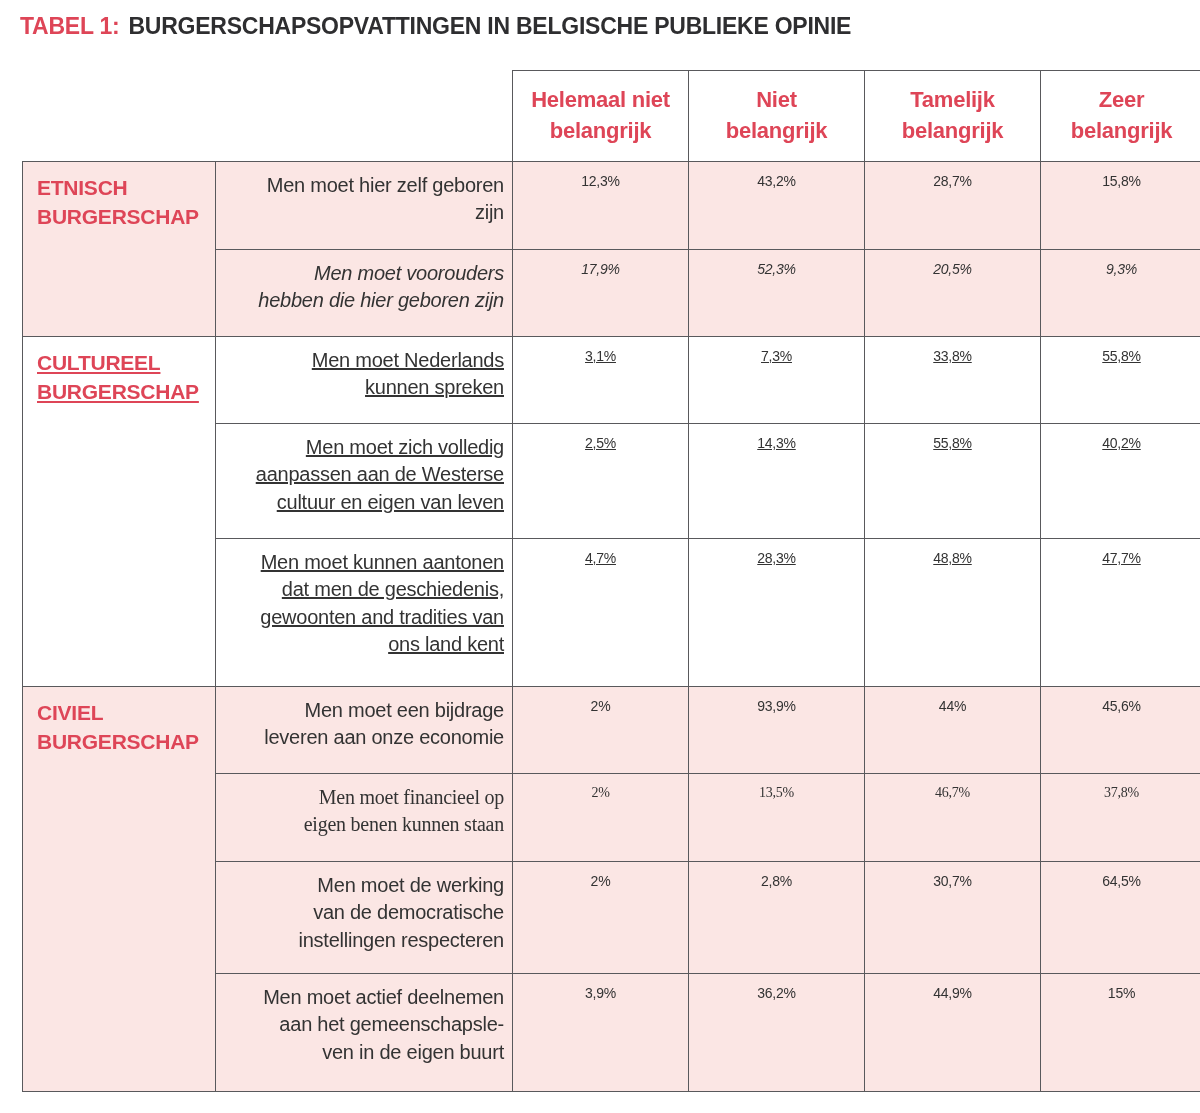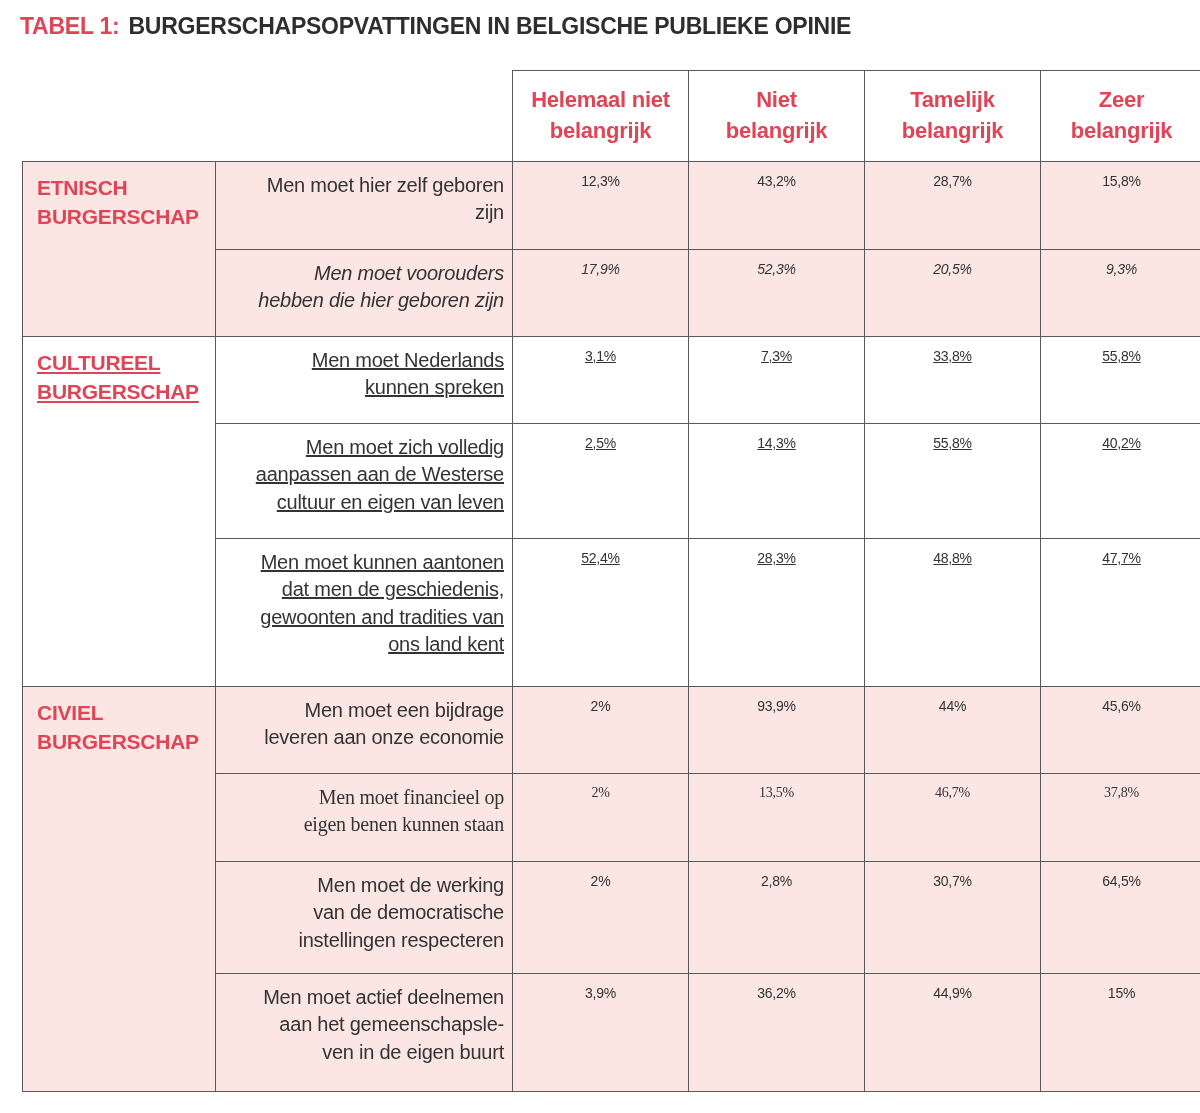--- a/index.html
+++ b/index.html
@@ -127,21 +127,21 @@
       <td class="val bg-white">2,5%</td>
       <td class="val bg-white">14,3%</td>
       <td class="val bg-white">55,8%</td>
       <td class="val bg-white">40,2%</td>
     </tr>
     <tr class="r5">
       <td class="stmt bg-white">Men moet kunnen aantonen
 dat men de geschiedenis,
 gewoonten and tradities van
 ons land kent</td>
-      <td class="val bg-white">52,4%</td>
+      <td class="val bg-white">4,7%</td>
       <td class="val bg-white">28,3%</td>
       <td class="val bg-white">48,8%</td>
       <td class="val bg-white">47,7%</td>
     </tr>
 
     <tr class="r6">
       <td class="cat bg-pink" rowspan="4">CIVIEL
 BURGERSCHAP</td>
       <td class="stmt bg-pink">Men moet een bijdrage
 leveren aan onze economie</td>

